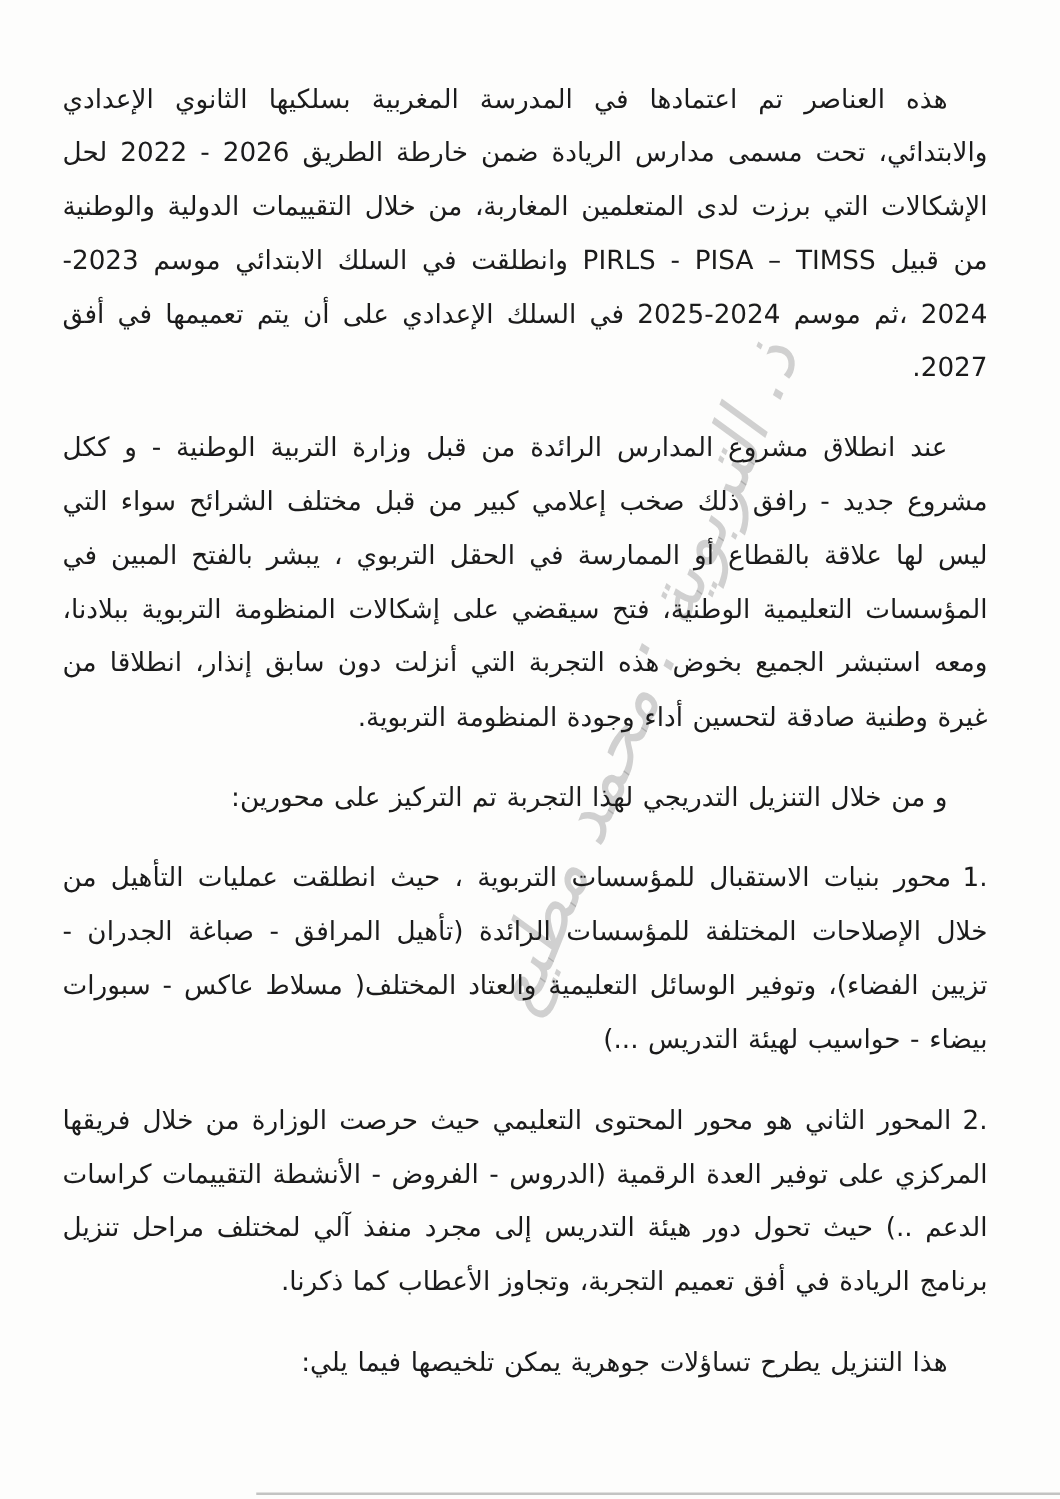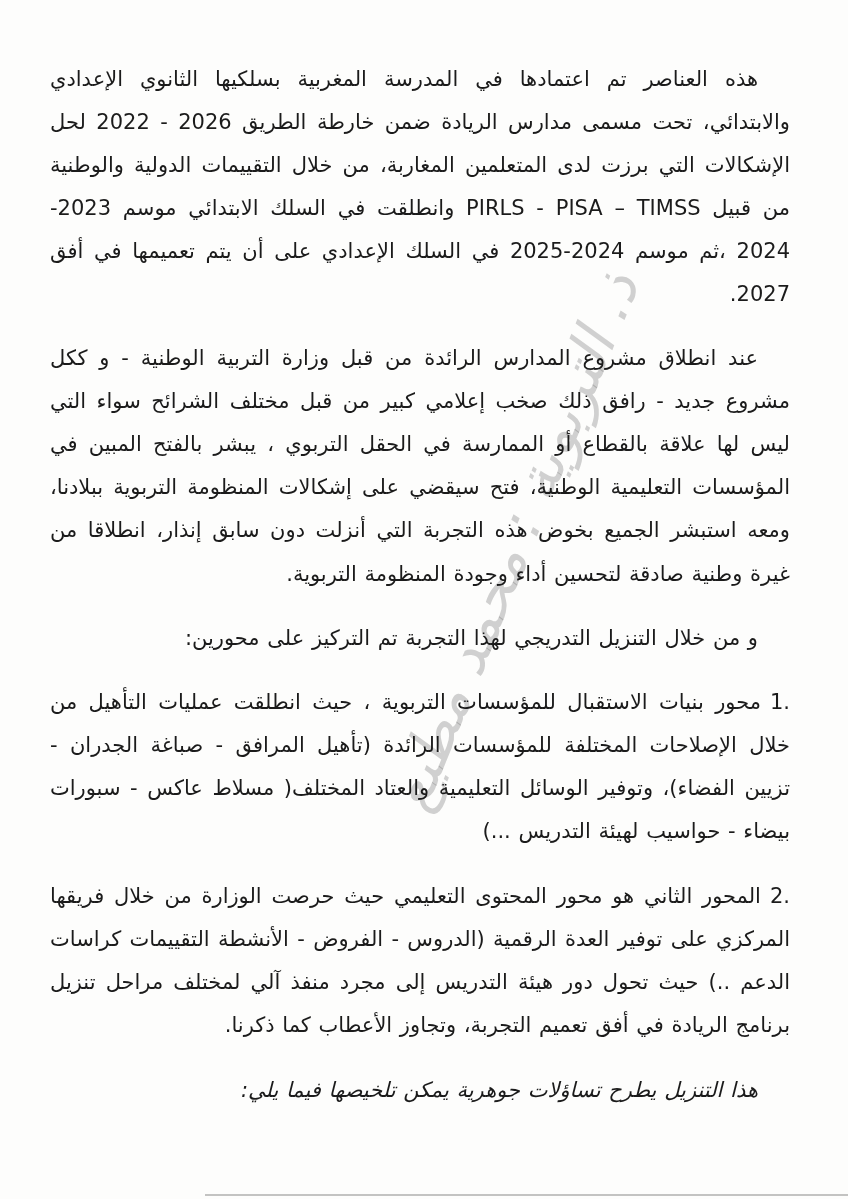--- a/index.html
+++ b/index.html
@@ -26,21 +26,21 @@
   }
   .para {
     margin: 0 0 21px 0;
     font-size: 21px;
     line-height: 2.05;
     text-align: justify;
     word-spacing: 1px;
   }
   .indent { text-indent: 32px; }
   .heading { margin-bottom: 24px; }
-  .closing { margin-top: 6px; font-style: italic; }
+  .closing { margin-top: 6px; }
   .list-item { margin-bottom: 22px; }
   .marker {
     display: inline-block;
     margin-left: 9px;
     unicode-bidi: isolate;
   }
   .watermark {
     position: absolute;
     top: 262px;
     right: 258px;

